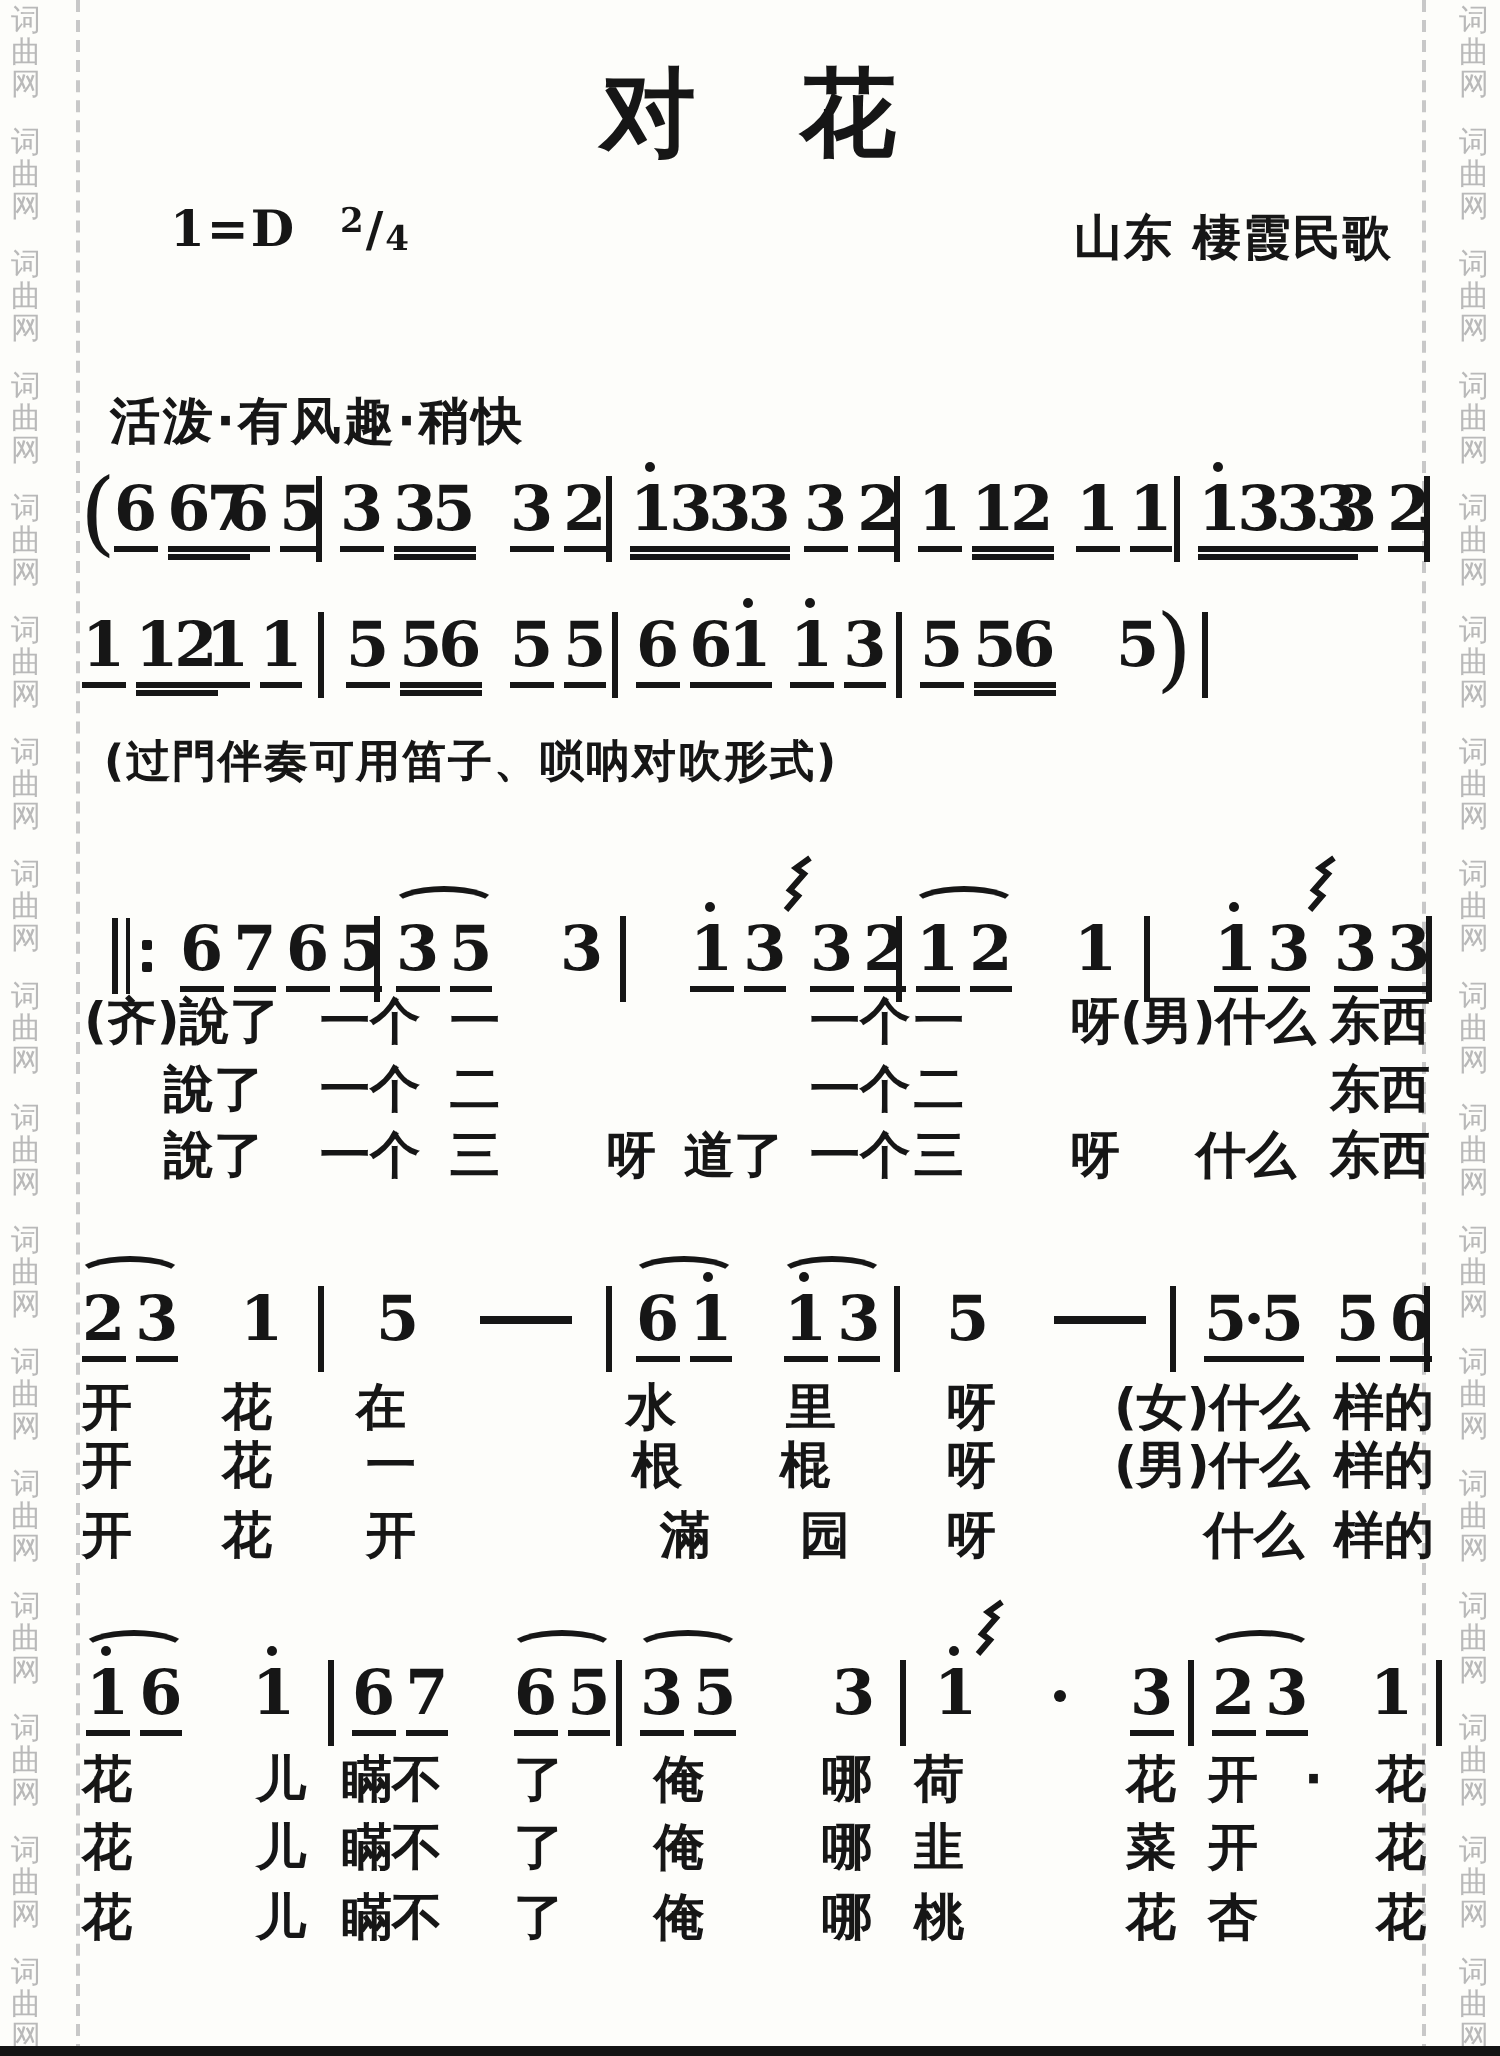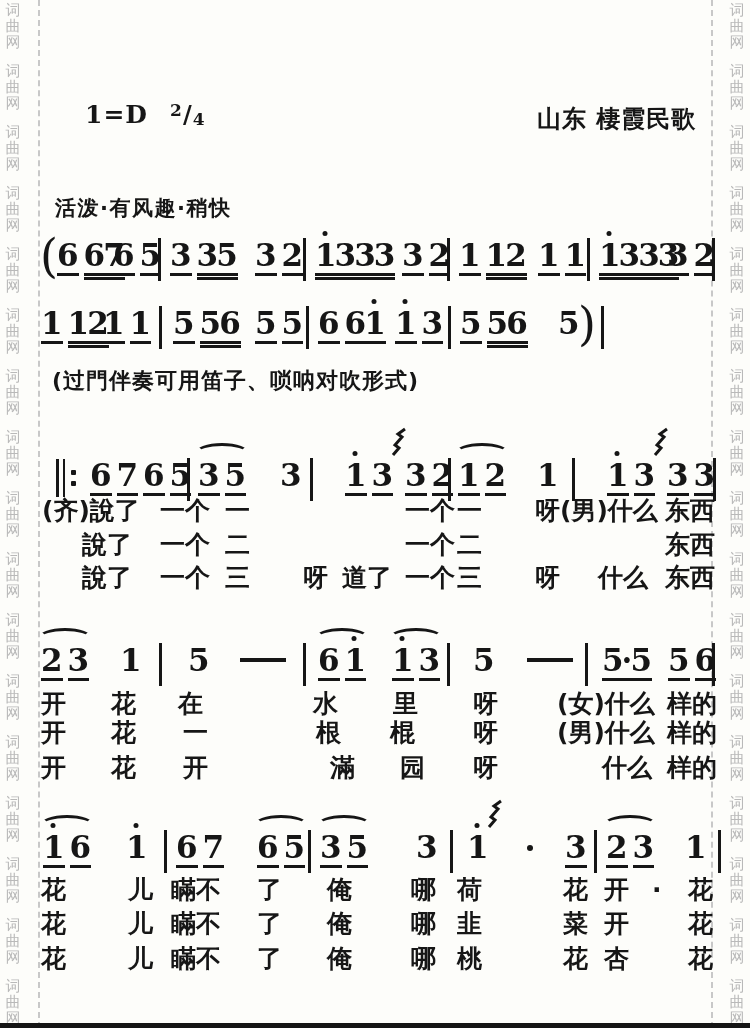--- a/index.html
+++ b/index.html
@@ -11,21 +11,21 @@
   .wm-ch{font-size:15px;line-height:16px;color:#b9b9b9;text-align:center;}
   .title{position:absolute;top:30px;left:0;right:0;margin:0;text-align:center;
          font-family:"DejaVu Serif",serif;font-size:48px;font-weight:700;line-height:1.15;letter-spacing:2px;}
   .keysig{position:absolute;left:85px;top:100px;font-family:"DejaVu Serif",serif;
           font-size:25px;font-weight:700;letter-spacing:1px;}
   .meter{margin-left:22px;}
   .m-num{font-size:17px;position:relative;top:-7px;}
   .m-slash{font-size:24px;}
   .m-den{font-size:17px;position:relative;top:2px;}
   .attrib{position:absolute;left:537px;top:103px;font-size:24px;font-weight:700;letter-spacing:1px;}
-  .tempo{position:absolute;left:55px;top:194px;font-size:21px;font-weight:700;letter-spacing:1.5px;}
+  .tempo{position:absolute;left:55px;top:194px;font-size:25px;font-weight:700;letter-spacing:1.5px;}
   .interlude{position:absolute;left:52px;top:366px;font-size:22px;font-weight:700;letter-spacing:1px;}
   .score{position:absolute;left:0;top:0;width:750px;height:1028px;}
   .music-line{position:absolute;left:0;width:750px;height:52px;}
   .note{position:absolute;top:0;display:inline-flex;gap:5px;align-items:flex-start;}
   .part{display:inline-block;font-family:"DejaVu Serif",serif;font-weight:700;font-size:31px;
         line-height:1;letter-spacing:-2px;padding:0 2px 2px 0;white-space:nowrap;}
   .part.u1{border-bottom:3px solid #161616;}
   .part.u2{border-bottom:3px solid #161616;position:relative;}
   .part.u2::after{content:"";position:absolute;left:0;right:0;bottom:-7px;height:3px;background:#161616;}
   .ch{position:relative;display:inline-block;}
@@ -223,20 +223,21 @@
         <span class="wm-ch">曲</span>
         <span class="wm-ch">网</span>
       </div>
       <div class="wm-group">
         <span class="wm-ch">词</span>
         <span class="wm-ch">曲</span>
         <span class="wm-ch">网</span>
       </div>
     </div>
 
+  <h1 class="title">对　花</h1>
 
   <div class="keysig"><span>1=D</span><span class="meter"><span class="m-num">2</span><span class="m-slash">/</span><span class="m-den">4</span></span></div>
 
   <div class="attrib">山东 棲霞民歌</div>
   <div class="tempo">活泼·有风趣·稍快</div>
   <div class="interlude">(过門伴奏可用笛子、唢呐对吹形式)</div>
 
   <div class="score">
       <div class="music-line" style="top: 240px;">
         <span class="paren" style="left: 40px;">(</span>

